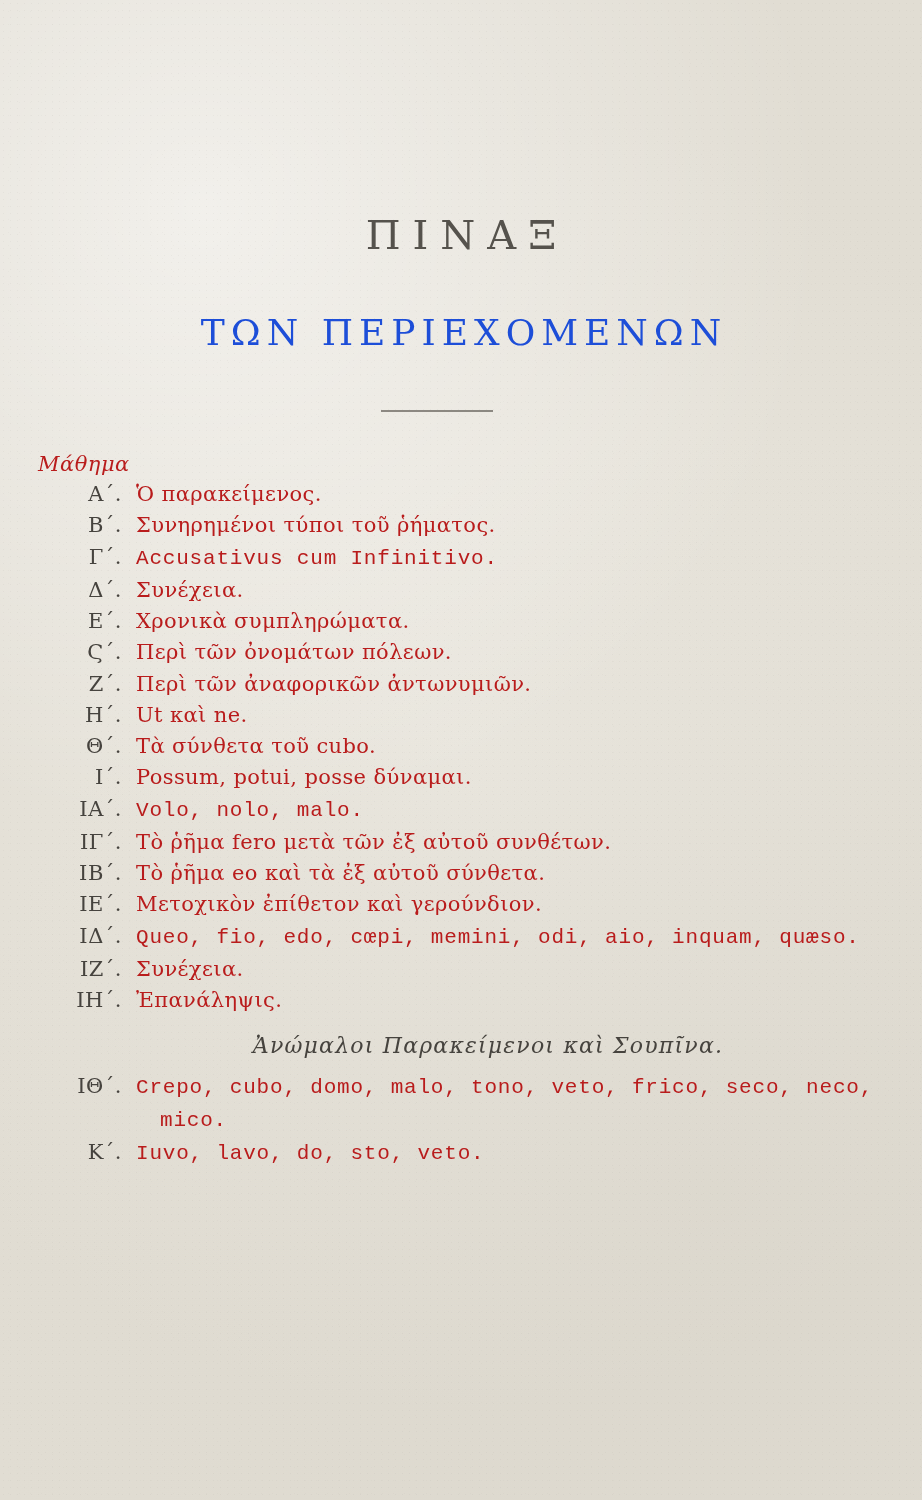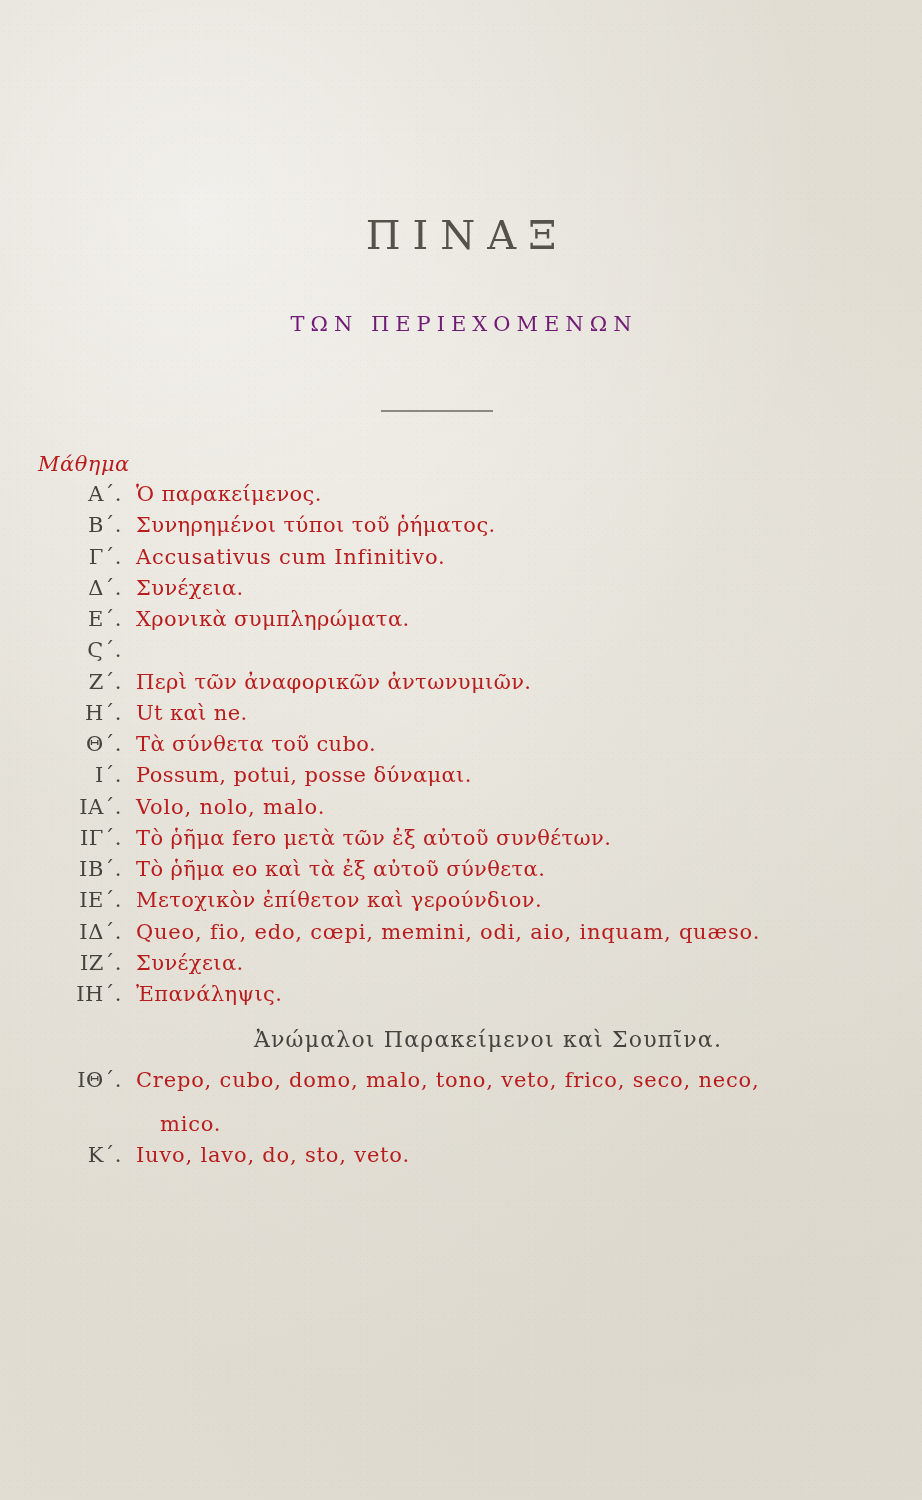--- a/index.html
+++ b/index.html
@@ -53,23 +53,23 @@
     color: #55524c;
     font-family: "DejaVu Serif", serif;
     text-indent: 12px;
   }
   .title-sub {
     position: absolute;
     top: 312px;
     left: 0;
     width: 100%;
     text-align: center;
-    font-size: 21px;
+    font-size: 36px;
     letter-spacing: 6px;
-    color: #701a75;
+    color: #1d4ed8;
     text-indent: 6px;
   }
   .rule {
     position: absolute;
     top: 410px;
     left: 381px;
     width: 112px;
     height: 2px;
     background: #6b6760;
     opacity: 0.75;
@@ -106,30 +106,32 @@
     color: #46433e;
     letter-spacing: 0.5px;
   }
   .toc-text {
     font-size: 21px;
     color: #b91c1c;
     letter-spacing: 0.4px;
   }
   .toc-text.latin {
     letter-spacing: 0.8px;
+    font-family: Liberation Mono, monospace;
   }
   .toc-sub {
     display: block;
-    margin-top: 19px;
+    margin-top: 8px;
     margin-left: 24px;
     font-size: 21px;
   }
 
   .section-head {
     text-align: center;
+    font-style: italic;
     font-size: 22px;
     color: #46433e;
     margin: 20px 0 16px 40px;
     letter-spacing: 1.2px;
   }
 
   .blur {
     filter: blur(0.25px);
   }
 </style>
@@ -164,20 +166,21 @@
     <div class="toc-row">
       <span class="toc-num">Δ΄.</span>
       <span class="toc-text">Συνέχεια.</span>
     </div>
     <div class="toc-row">
       <span class="toc-num">Ε΄.</span>
       <span class="toc-text">Χρονικὰ συμπληρώματα.</span>
     </div>
     <div class="toc-row">
       <span class="toc-num">Ϛ΄.</span>
+      <span class="toc-text">Περὶ τῶν ὀνομάτων πόλεων.</span>
     </div>
     <div class="toc-row">
       <span class="toc-num">Ζ΄.</span>
       <span class="toc-text">Περὶ τῶν ἀναφορικῶν ἀντωνυμιῶν.</span>
     </div>
     <div class="toc-row">
       <span class="toc-num">Η΄.</span>
       <span class="toc-text">Ut καὶ ne.</span>
     </div>
     <div class="toc-row">

